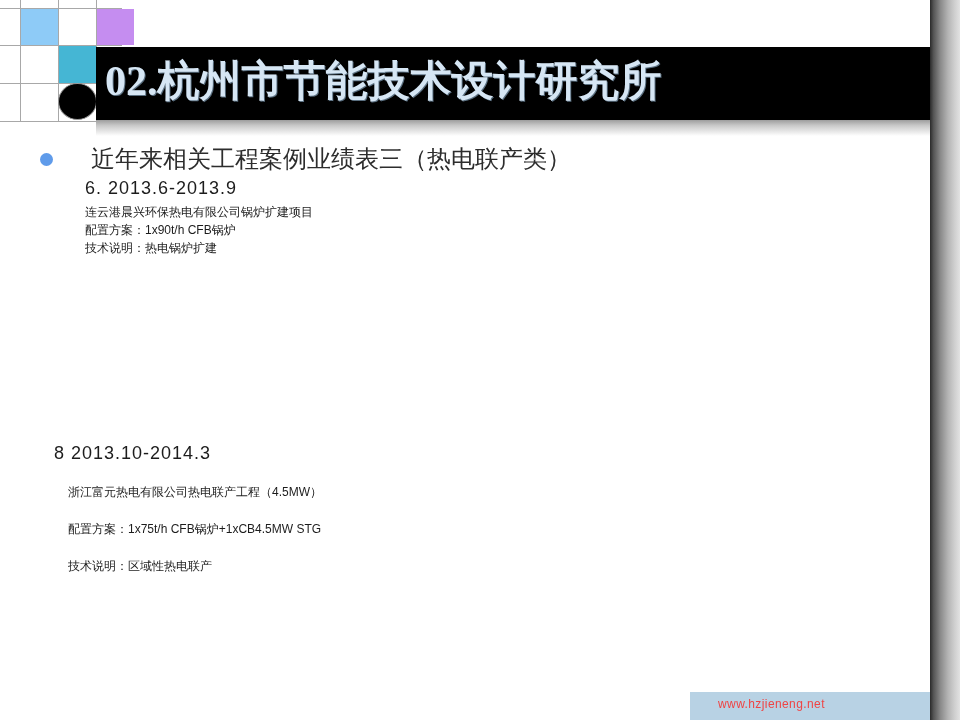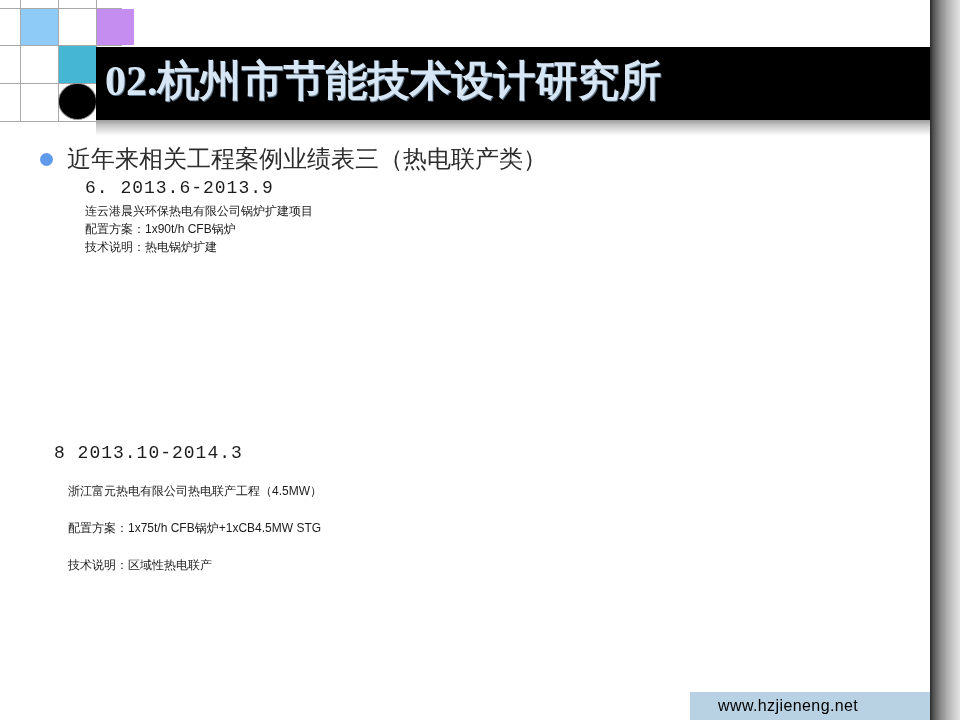--- a/index.html
+++ b/index.html
@@ -136,29 +136,30 @@
     border-radius: 50%;
     background: #5f9bea;
     margin-right: 14px;
     flex: 0 0 auto;
   }
   .heading-text {
     font-family: "Liberation Serif", "DejaVu Serif", serif;
     font-size: 24px;
     color: #2d2d2d;
     white-space: nowrap;
+    margin-left: 24px;
   }
 
   .entry {
     position: absolute;
     font-family: "Liberation Sans", sans-serif;
     color: #1c1c1c;
   }
   .entry .e-num {
-    font-family: Liberation Mono, monospace;
+    font-family: Liberation Sans, sans-serif;
     font-size: 18px;
     letter-spacing: 1px;
     white-space: nowrap;
     margin-bottom: 4px;
   }
   .entry .e-line {
     font-size: 12px;
     white-space: nowrap;
     line-height: 1.52;
   }
@@ -175,22 +176,22 @@
     top: 692px;
     width: 242px;
     height: 28px;
     background: #b8d2e4;
   }
   .footer-text {
     position: absolute;
     left: 718px;
     top: 697px;
     font-family: "Liberation Sans", sans-serif;
-    font-size: 16px;
-    color: #000000;
+    font-size: 12px;
+    color: #ef4444;
     letter-spacing: 0.4px;
     white-space: nowrap;
   }
 </style>
 </head>
 <body>
 
 <div class="slide">
 
   <div class="deco-grid">

